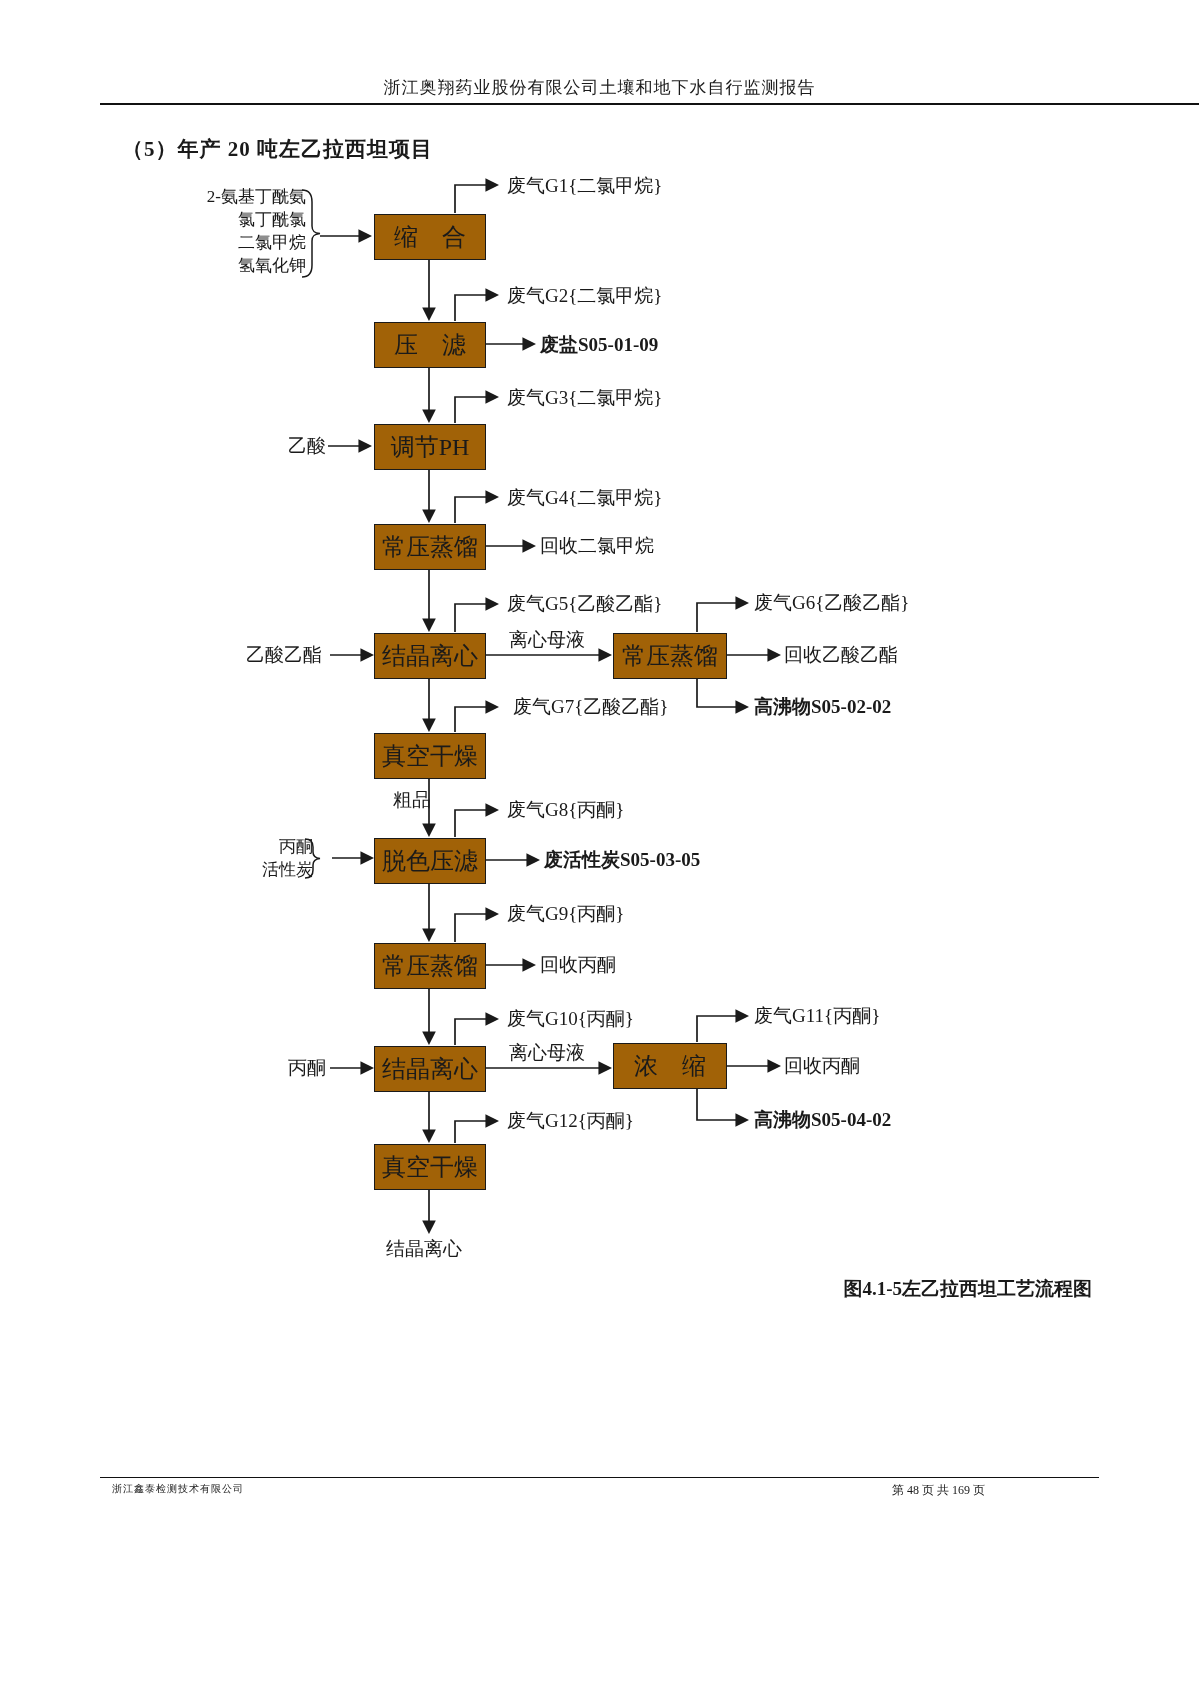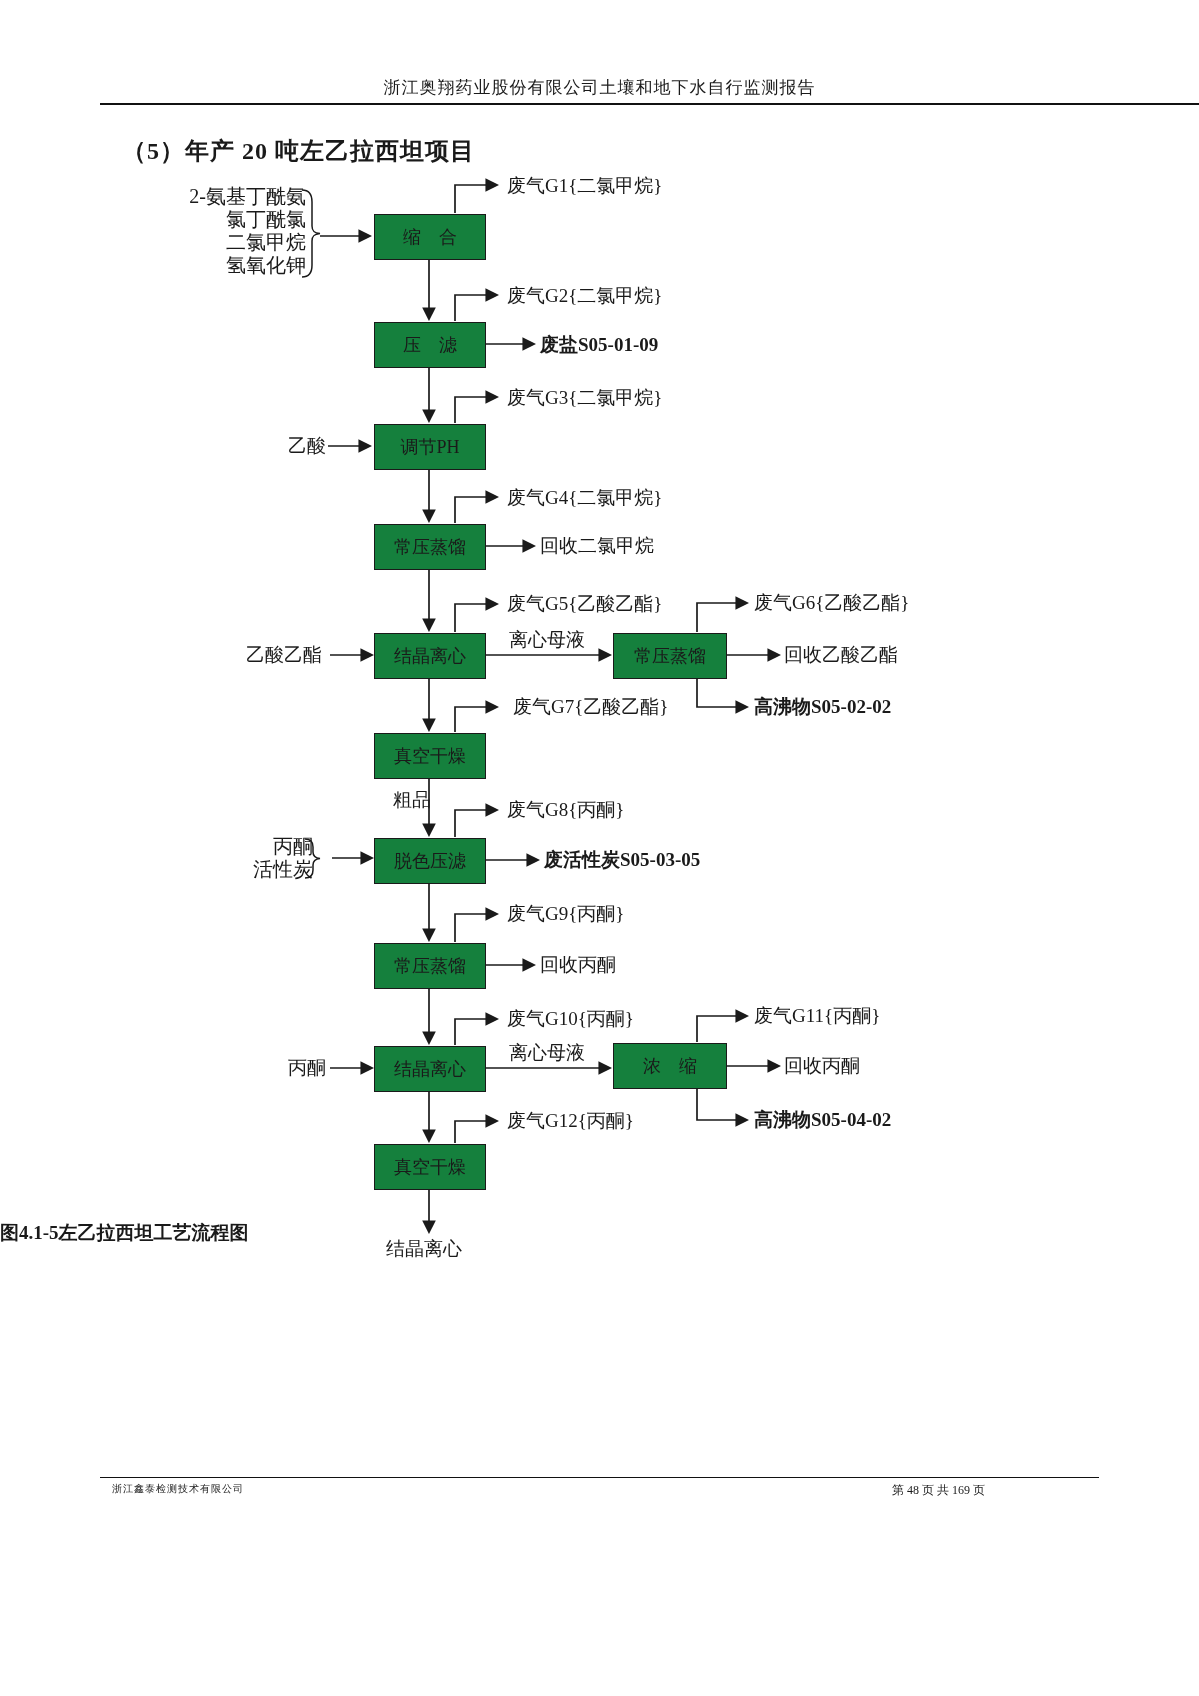--- a/index.html
+++ b/index.html
@@ -1,28 +1,28 @@
 <!DOCTYPE html>
 <html><head>
 <meta charset="utf-8">
 <style>
   html,body{margin:0;padding:0;background:#fff;}
   .page{position:relative;width:1199px;height:1696px;background:#fff;color:#1a1a1a;
         font-family:"Liberation Serif","DejaVu Serif",serif;overflow:hidden;}
   .hdr{position:absolute;left:100px;top:76px;width:999px;height:27px;border-bottom:2px solid #111;
        text-align:center;font-size:17px;padding-right:106px;letter-spacing:1px;}
-  .sec{position:absolute;left:122px;top:135px;font-size:24px;font-weight:bold;letter-spacing:1px;}
+  .sec{position:absolute;left:122px;top:135px;font-size:21px;font-weight:bold;letter-spacing:1px;}
   svg.lines{position:absolute;left:0;top:0;}
   .box{position:absolute;width:110px;height:44px;border:1.7px solid #1a1a1a;display:flex;
-       align-items:center;justify-content:center;font-size:18px;background:#15803d;}
+       align-items:center;justify-content:center;font-size:24px;background:#a16207;}
   .box.wide{width:112px;}
   .lbl{position:absolute;font-size:19px;white-space:nowrap;transform:translateY(-50%);}
-  .grp{position:absolute;font-size:20px;line-height:23px;text-align:right;white-space:nowrap;}
+  .grp{position:absolute;font-size:17px;line-height:23px;text-align:right;white-space:nowrap;}
   .b{font-weight:bold;}
-  .cap{position:absolute;left:0;top:1220px;width:1092px;text-align:left;font-size:19px;font-weight:bold;}
+  .cap{position:absolute;left:0;top:1276px;width:1092px;text-align:right;font-size:19px;font-weight:bold;}
   .ftr-line{position:absolute;left:100px;top:1477px;width:999px;border-top:1.7px solid #111;}
   .ftr-l{position:absolute;left:112px;top:1482px;font-size:10px;letter-spacing:1px;}
   .ftr-r{position:absolute;right:214px;top:1482px;font-size:12px;}
 </style>
 </head>
 <body>
 
 <div class="page">
 
   <div class="hdr">浙江奥翔药业股份有限公司土壤和地下水自行监测报告</div>

